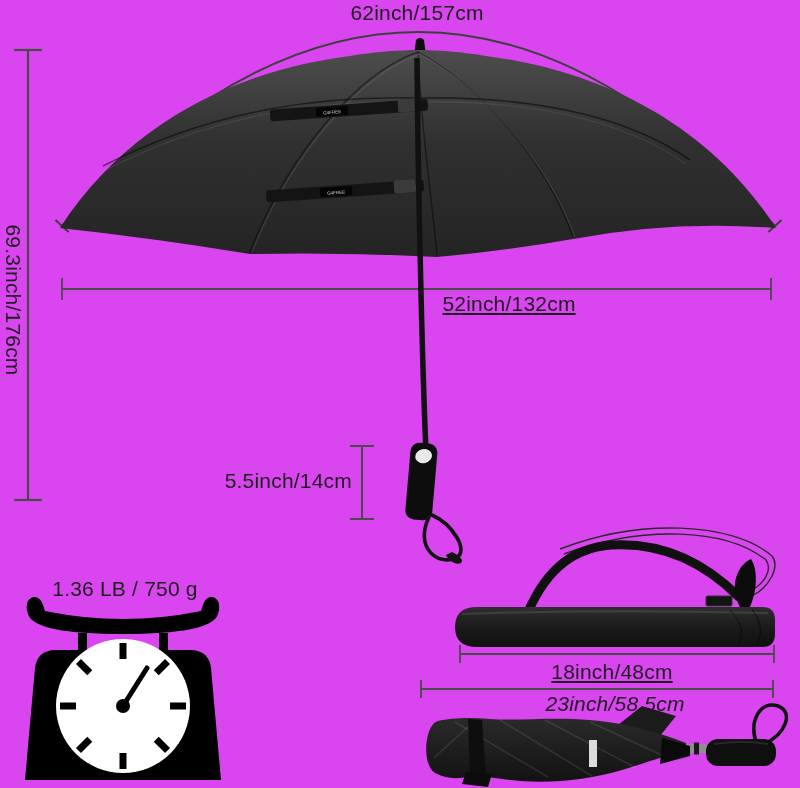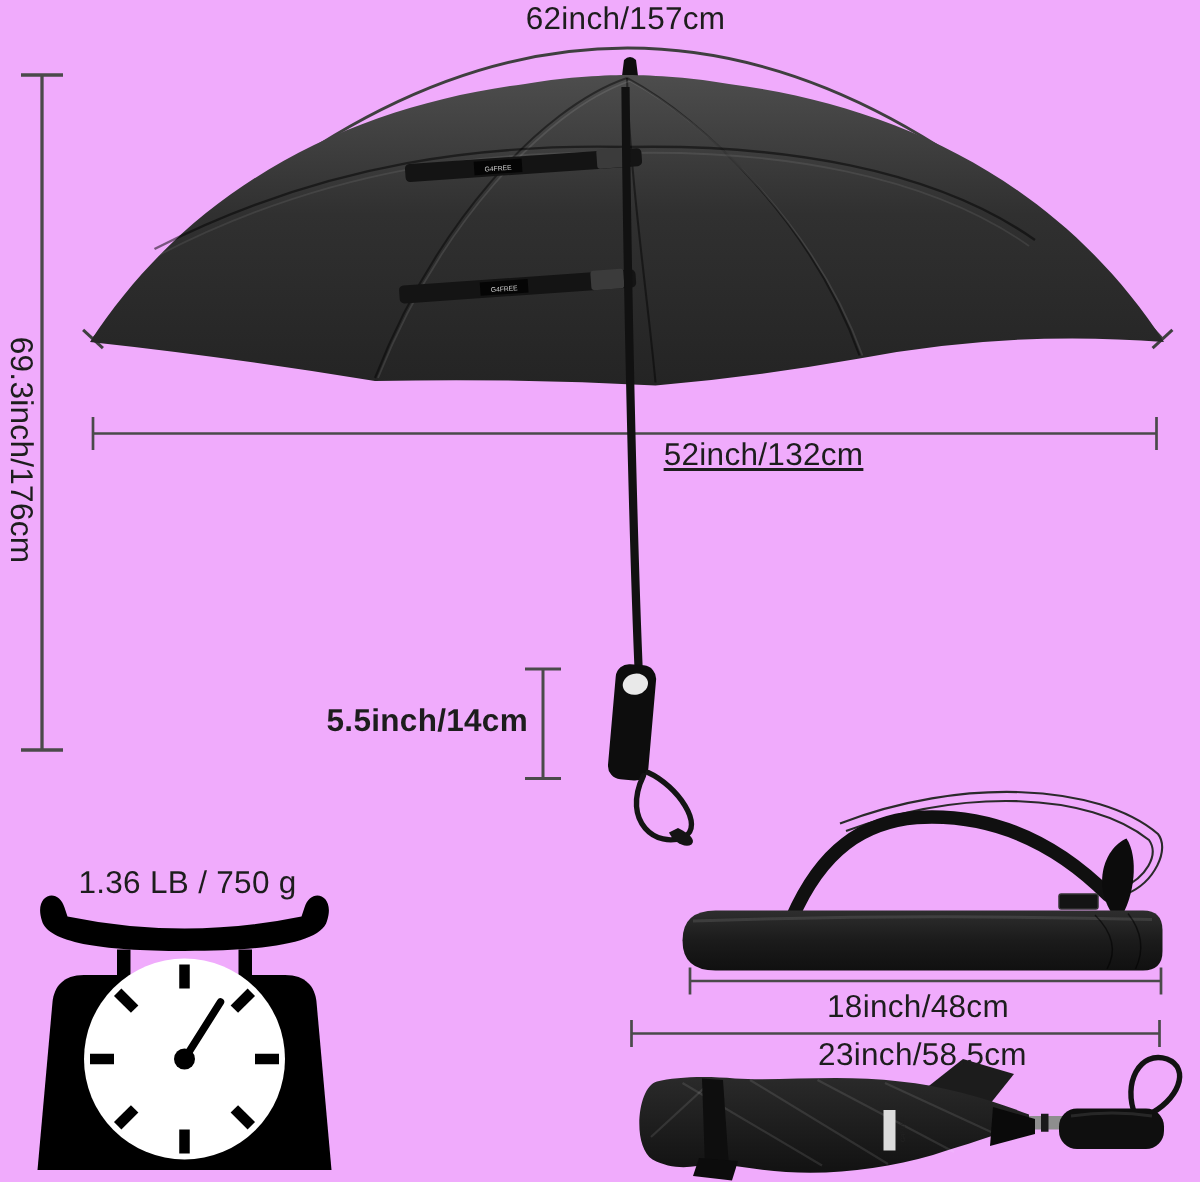--- a/index.html
+++ b/index.html
@@ -1,22 +1,22 @@
 <!DOCTYPE html>
 <html><head>
 <meta charset="utf-8">
 <style>
   html,body{margin:0;padding:0;background:#fff;}
-  .stage{position:relative;width:800px;height:788px;background:#f0abfc;overflow:hidden;
+  .stage{position:relative;width:800px;height:788px;background:#d946ef;overflow:hidden;
          font-family:"Liberation Sans",sans-serif;color:#1c1c1c;}
   .scene{position:absolute;left:0;top:0;}
   .dim-label{position:absolute;font-size:21px;line-height:24px;color:#1d1d1d;
              letter-spacing:.2px;white-space:nowrap;}
   .center{text-align:center;}
-  .right{text-align:right;font-weight:bold;}
+  .right{text-align:right;}
   .rot90{transform:rotate(90deg);transform-origin:center center;}
 </style>
 </head>
 <body>
 
 <div class="stage">
 
   <svg class="scene" width="800" height="788" viewBox="0 0 800 788">
     <defs>
       <linearGradient id="canopyG" x1="0" y1="0" x2="0" y2="1">
@@ -213,16 +213,16 @@
   <div class="dim-label center" style="left:317px;top:1px;width:200px;">62inch/157cm</div>
 
   <div class="dim-label center rot90" style="left:-87px;top:288px;width:200px;height:24px;">69.3inch/176cm</div>
 
   <div class="dim-label center" style="left:409px;top:292px;width:200px;text-decoration:underline;">52inch/132cm</div>
 
   <div class="dim-label right" style="left:208px;top:469px;width:144px;">5.5inch/14cm</div>
 
   <div class="dim-label center" style="left:27px;top:577px;width:196px;">1.36 LB / 750 g</div>
 
-  <div class="dim-label center" style="left:514px;top:660px;width:196px;">18inch/48cm</div>
-
-  <div class="dim-label center" style="left:517px;top:692px;width:196px;">23inch/58.5cm</div>
+  <div class="dim-label center" style="left:514px;top:660px;width:196px;text-decoration:underline;">18inch/48cm</div>
+
+  <div class="dim-label center" style="left:517px;top:692px;width:196px;font-style:italic;">23inch/58.5cm</div>
 </div>
 
 </body></html>

